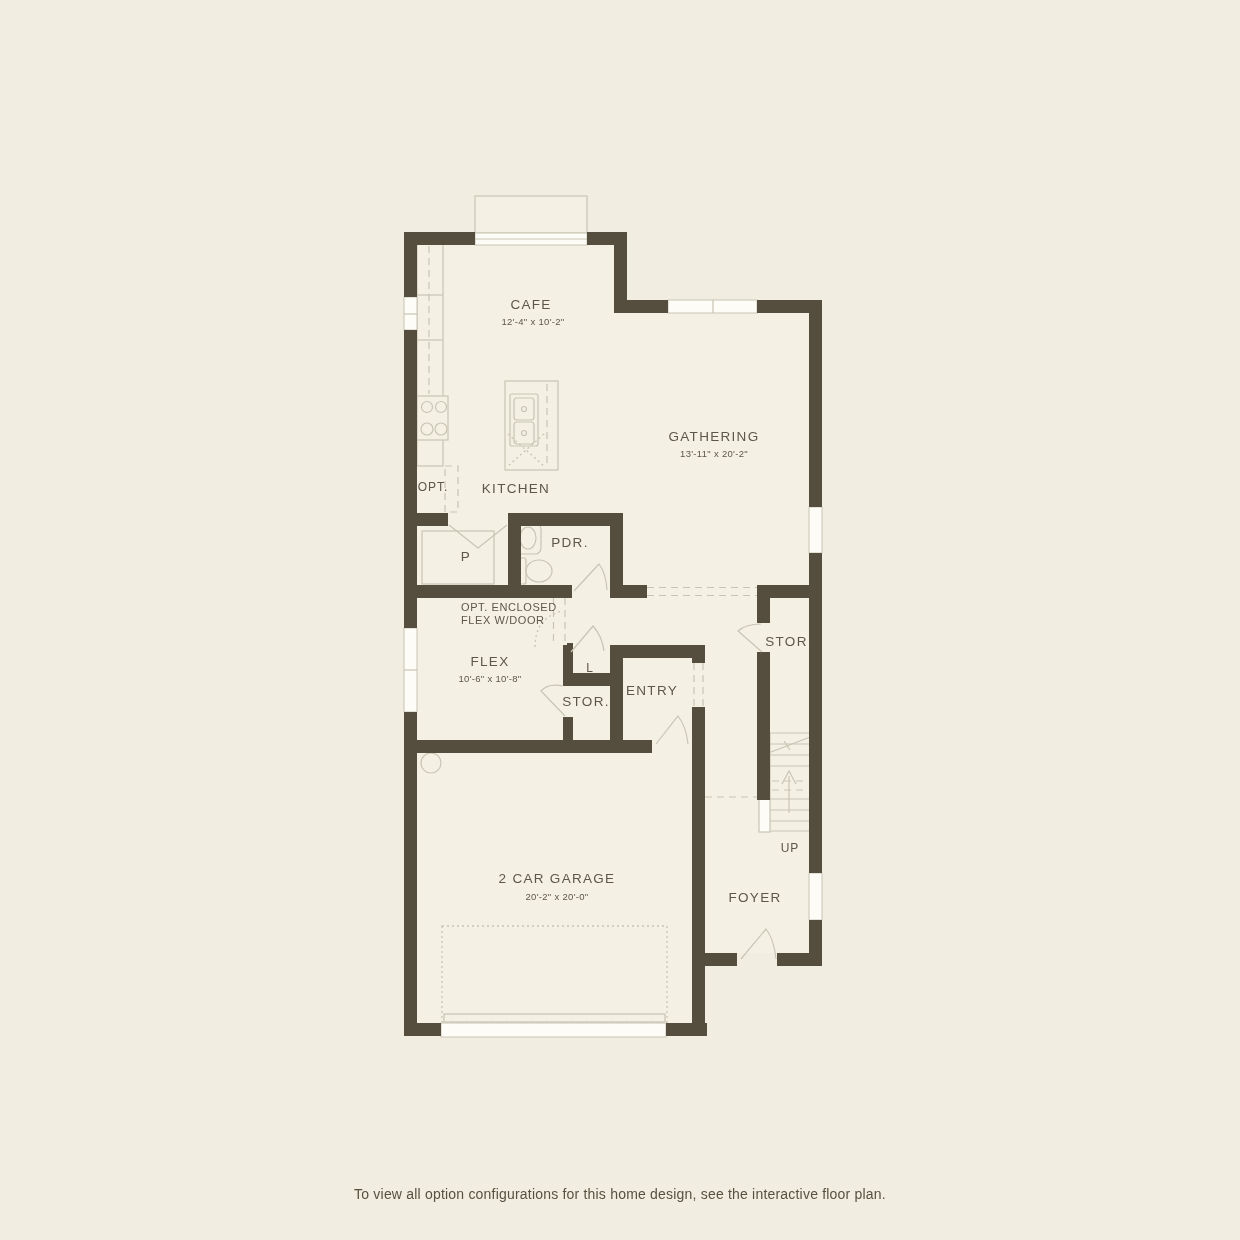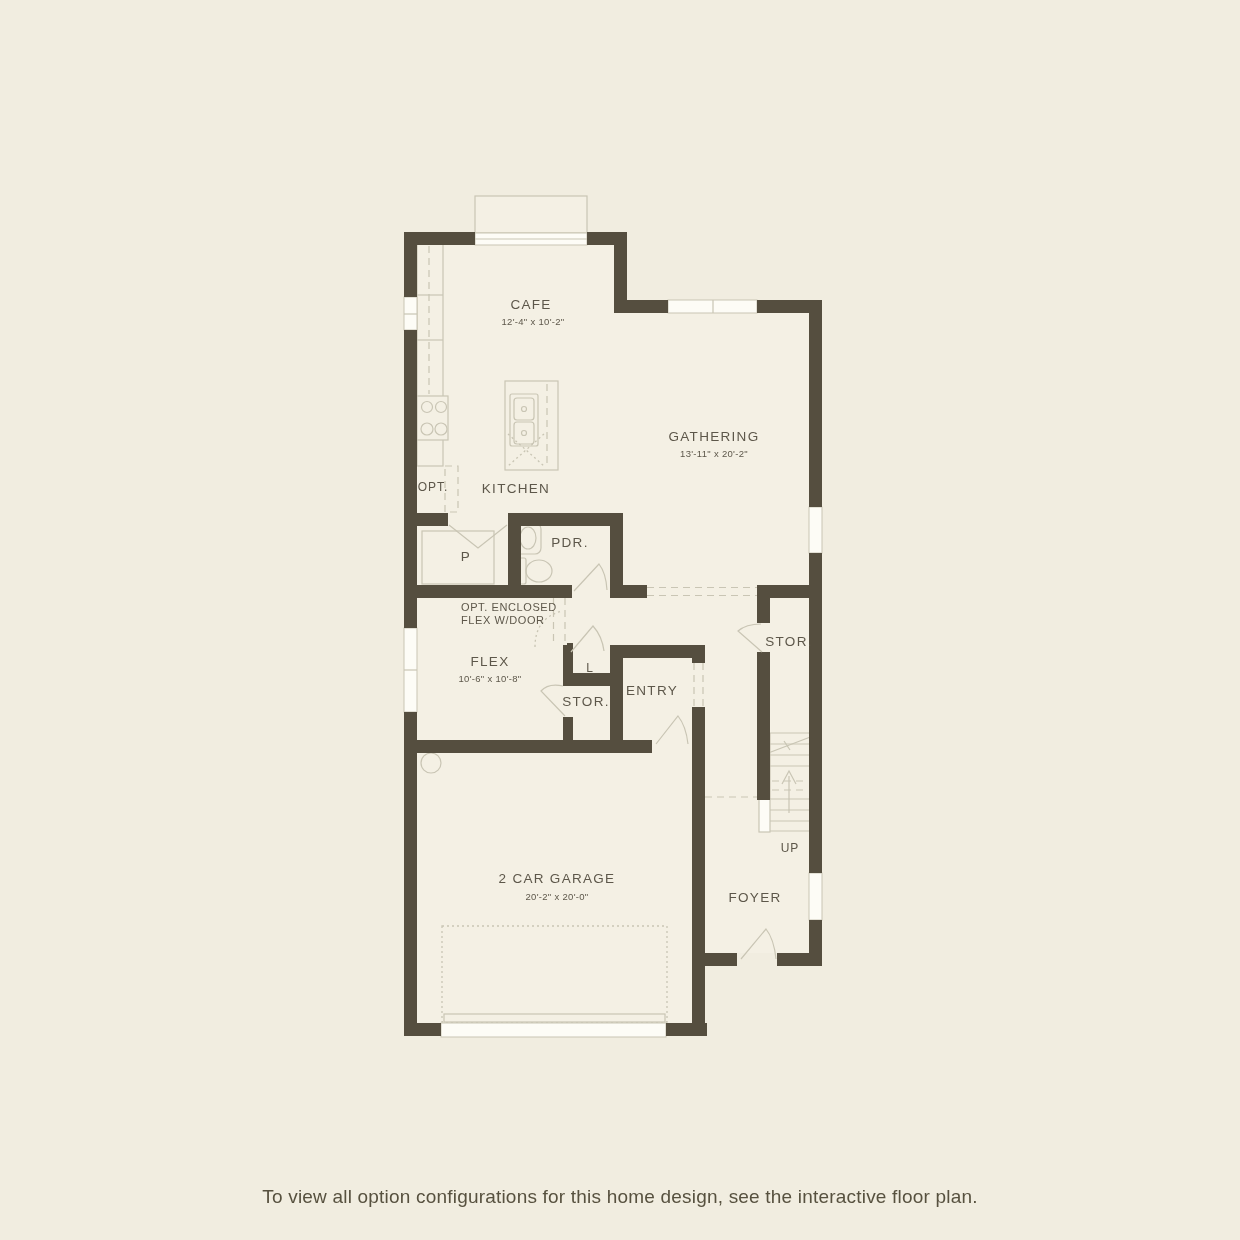--- a/index.html
+++ b/index.html
@@ -17,21 +17,21 @@
   .lnw{stroke:var(--line);stroke-width:1.2;fill:var(--white);}
   .lnf{stroke:var(--line);stroke-width:1.2;fill:var(--floor);}
   .dash{stroke:var(--line);stroke-width:1.2;fill:none;stroke-dasharray:7 5;}
   .dot{stroke:var(--line);stroke-width:1.3;fill:none;stroke-dasharray:2 3;}
   text{fill:var(--text);font-family:"Liberation Sans",sans-serif;}
   .label{font-size:13.5px;letter-spacing:1.3px;text-anchor:middle;}
   .dims{font-size:9.5px;letter-spacing:.3px;text-anchor:middle;}
   .small{font-size:12px;letter-spacing:1px;text-anchor:middle;}
   .note{font-size:11px;letter-spacing:.6px;text-anchor:start;}
   .caption{position:absolute;left:0;right:0;top:1186px;text-align:center;
-    font-size:19px;letter-spacing:.2px;color:#57513f;}
+    font-size:14px;letter-spacing:.2px;color:#57513f;}
 </style>
 </head>
 <body>
 
 <div class="canvas">
 <svg width="1240" height="1240" viewBox="0 0 1240 1240">
 
   <g>
     <rect class="floor" x="417" y="245" width="206" height="268"></rect>
     <rect class="floor" x="614" y="313" width="195" height="275"></rect>

